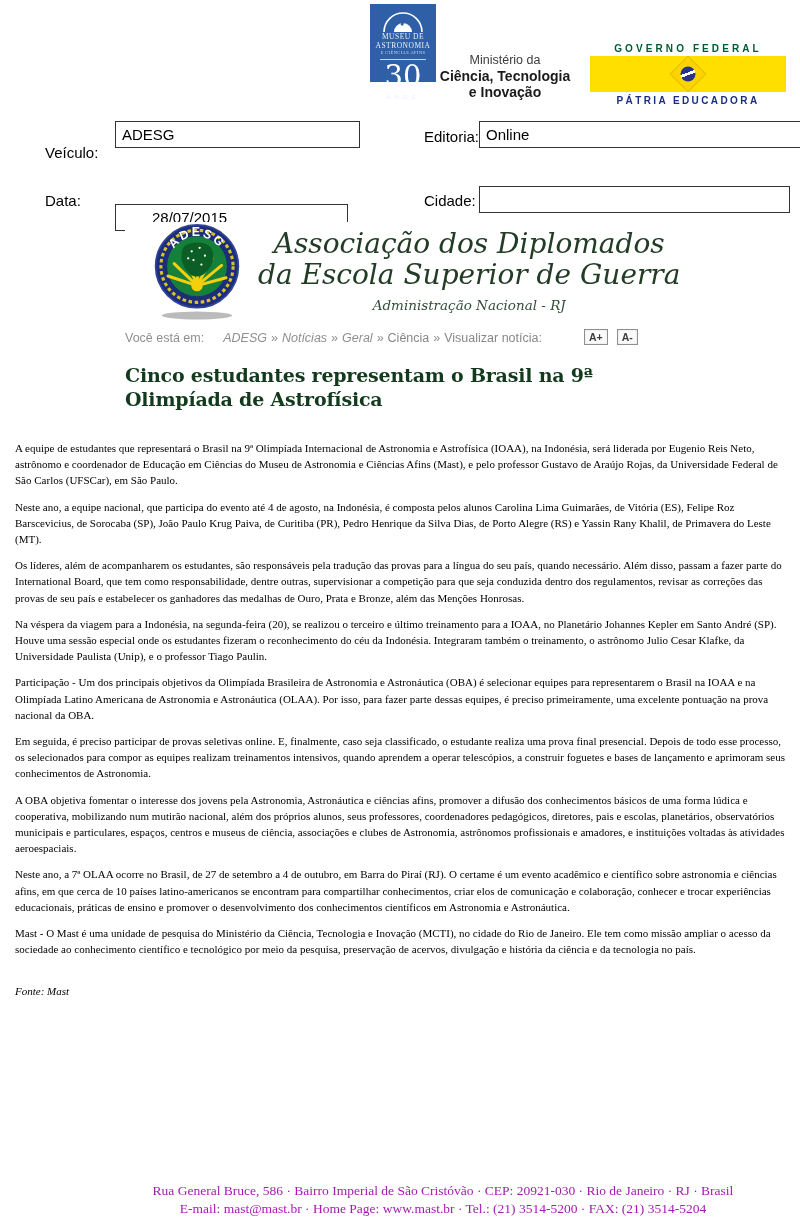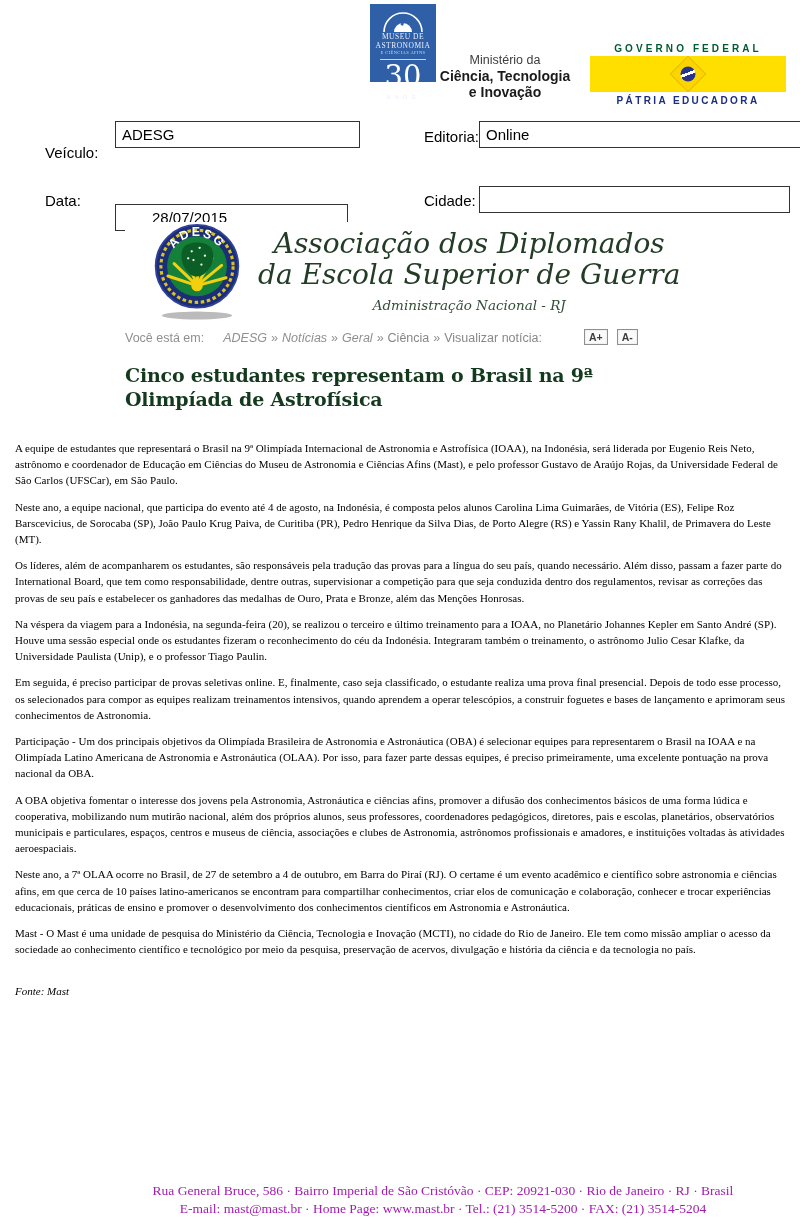--- a/index.html
+++ b/index.html
@@ -173,22 +173,22 @@
     </div>
 
     <div class="article-title">Cinco estudantes representam o Brasil na 9ª Olimpíada de Astrofísica</div>
   </div>
 
   <div class="article-body">
     <p>A equipe de estudantes que representará o Brasil na 9ª Olimpíada Internacional de Astronomia e Astrofísica (IOAA), na Indonésia, será liderada por Eugenio Reis Neto, astrônomo e coordenador de Educação em Ciências do Museu de Astronomia e Ciências Afins (Mast), e pelo professor Gustavo de Araújo Rojas, da Universidade Federal de São Carlos (UFSCar), em São Paulo.</p>
     <p>Neste ano, a equipe nacional, que participa do evento até 4 de agosto, na Indonésia, é composta pelos alunos Carolina Lima Guimarães, de Vitória (ES), Felipe Roz Barscevicius, de Sorocaba (SP), João Paulo Krug Paiva, de Curitiba (PR), Pedro Henrique da Silva Dias, de Porto Alegre (RS) e Yassin Rany Khalil, de Primavera do Leste (MT).</p>
     <p>Os líderes, além de acompanharem os estudantes, são responsáveis pela tradução das provas para a língua do seu país, quando necessário. Além disso, passam a fazer parte do International Board, que tem como responsabilidade, dentre outras, supervisionar a competição para que seja conduzida dentro dos regulamentos, revisar as correções das provas de seu país e estabelecer os ganhadores das medalhas de Ouro, Prata e Bronze, além das Menções Honrosas.</p>
     <p>Na véspera da viagem para a Indonésia, na segunda-feira (20), se realizou o terceiro e último treinamento para a IOAA, no Planetário Johannes Kepler em Santo André (SP). Houve uma sessão especial onde os estudantes fizeram o reconhecimento do céu da Indonésia. Integraram também o treinamento, o astrônomo Julio Cesar Klafke, da Universidade Paulista (Unip), e o professor Tiago Paulin.</p>
+    <p>Participação - Um dos principais objetivos da Olimpíada Brasileira de Astronomia e Astronáutica (OBA) é selecionar equipes para representarem o Brasil na IOAA e na Olimpíada Latino Americana de Astronomia e Astronáutica (OLAA). Por isso, para fazer parte dessas equipes, é preciso primeiramente, uma excelente pontuação na prova nacional da OBA.</p>
     <p>Em seguida, é preciso participar de provas seletivas online. E, finalmente, caso seja classificado, o estudante realiza uma prova final presencial. Depois de todo esse processo, os selecionados para compor as equipes realizam treinamentos intensivos, quando aprendem a operar telescópios, a construir foguetes e bases de lançamento e aprimoram seus conhecimentos de Astronomia.</p>
-    <p>Participação - Um dos principais objetivos da Olimpíada Brasileira de Astronomia e Astronáutica (OBA) é selecionar equipes para representarem o Brasil na IOAA e na Olimpíada Latino Americana de Astronomia e Astronáutica (OLAA). Por isso, para fazer parte dessas equipes, é preciso primeiramente, uma excelente pontuação na prova nacional da OBA.</p>
     <p>A OBA objetiva fomentar o interesse dos jovens pela Astronomia, Astronáutica e ciências afins, promover a difusão dos conhecimentos básicos de uma forma lúdica e cooperativa, mobilizando num mutirão nacional, além dos próprios alunos, seus professores, coordenadores pedagógicos, diretores, pais e escolas, planetários, observatórios municipais e particulares, espaços, centros e museus de ciência, associações e clubes de Astronomia, astrônomos profissionais e amadores, e instituições voltadas às atividades aeroespaciais.</p>
     <p>Neste ano, a 7ª OLAA ocorre no Brasil, de 27 de setembro a 4 de outubro, em Barra do Piraí (RJ). O certame é um evento acadêmico e científico sobre astronomia e ciências afins, em que cerca de 10 países latino-americanos se encontram para compartilhar conhecimentos, criar elos de comunicação e colaboração, conhecer e trocar experiências educacionais, práticas de ensino e promover o desenvolvimento dos conhecimentos científicos em Astronomia e Astronáutica.</p>
     <p>Mast - O Mast é uma unidade de pesquisa do Ministério da Ciência, Tecnologia e Inovação (MCTI), no cidade do Rio de Janeiro. Ele tem como missão ampliar o acesso da sociedade ao conhecimento científico e tecnológico por meio da pesquisa, preservação de acervos, divulgação e história da ciência e da tecnologia no país.</p>
     <p class="article-source">Fonte: Mast</p>
   </div>
 
   <div class="doc-footer">
     <div>Rua General Bruce, 586 · Bairro Imperial de São Cristóvão · CEP: 20921-030 · Rio de Janeiro · RJ · Brasil</div>
     <div>E-mail: mast@mast.br · Home Page: www.mast.br · Tel.: (21) 3514-5200 · FAX: (21) 3514-5204</div>
   </div>

